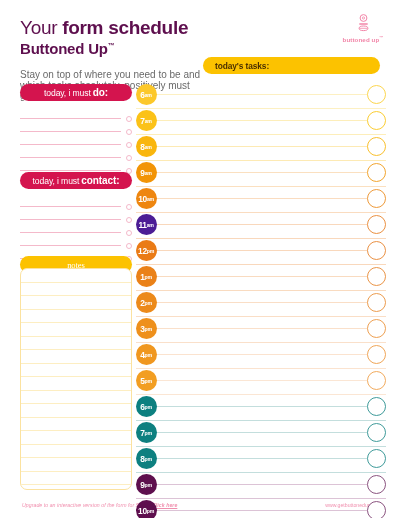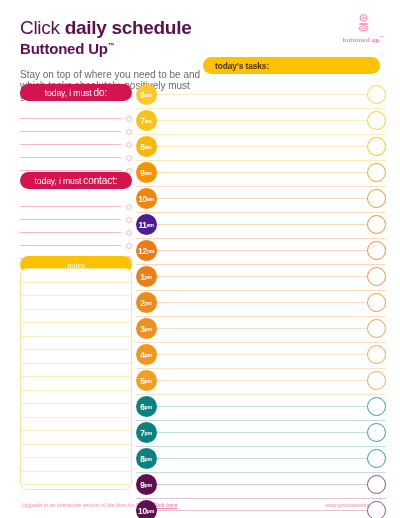--- a/index.html
+++ b/index.html
@@ -66,21 +66,21 @@
     position: absolute;
     height: 17px;
     border-radius: 9px;
     color: #ffffff;
     font-size: 8.6px;
     display: flex;
     align-items: center;
     justify-content: center;
     letter-spacing: -0.1px;
   }
-  .pill .bold { font-weight: 400; font-size: 10px; margin-left: 2px; }
+  .pill .bold { font-weight: 700; font-size: 10px; margin-left: 2px; }
   .pill-crimson { background: #d4144e; }
   .pill-gold    { background: #fcc200; }
 
   .lines-group { position: absolute; }
   .line-row {
     position: relative;
     height: 13px;
   }
   .line-row .rule {
     position: absolute; left: 0; right: 11px; bottom: 0;
@@ -173,22 +173,22 @@
     color: #f08fae;
     font-size: 5.2px;
   }
 </style>
 </head>
 <body>
 
 <div id="page">
 
   <div class="hdr-title">
-    <span class="light">Click</span>
-    <span class="bold">daily schedule</span>
+    <span class="light">Your</span>
+    <span class="bold">form schedule</span>
   </div>
   <div class="hdr-sub">
     <span>Buttoned Up</span><span class="hdr-tm">™</span>
   </div>
   <div class="hdr-desc">Stay on top of where you need to be and which tasks absolutely, positively must get done today.</div>
 
   <div class="logo">
     <svg class="logo-mark" width="13" height="20" viewBox="0 0 13 20">
       <circle cx="6.5" cy="4" r="3.4" fill="none" stroke="#f285a8" stroke-width="1"></circle>
       <circle cx="6.5" cy="4" r="1.1" fill="none" stroke="#f285a8" stroke-width="0.8"></circle>

